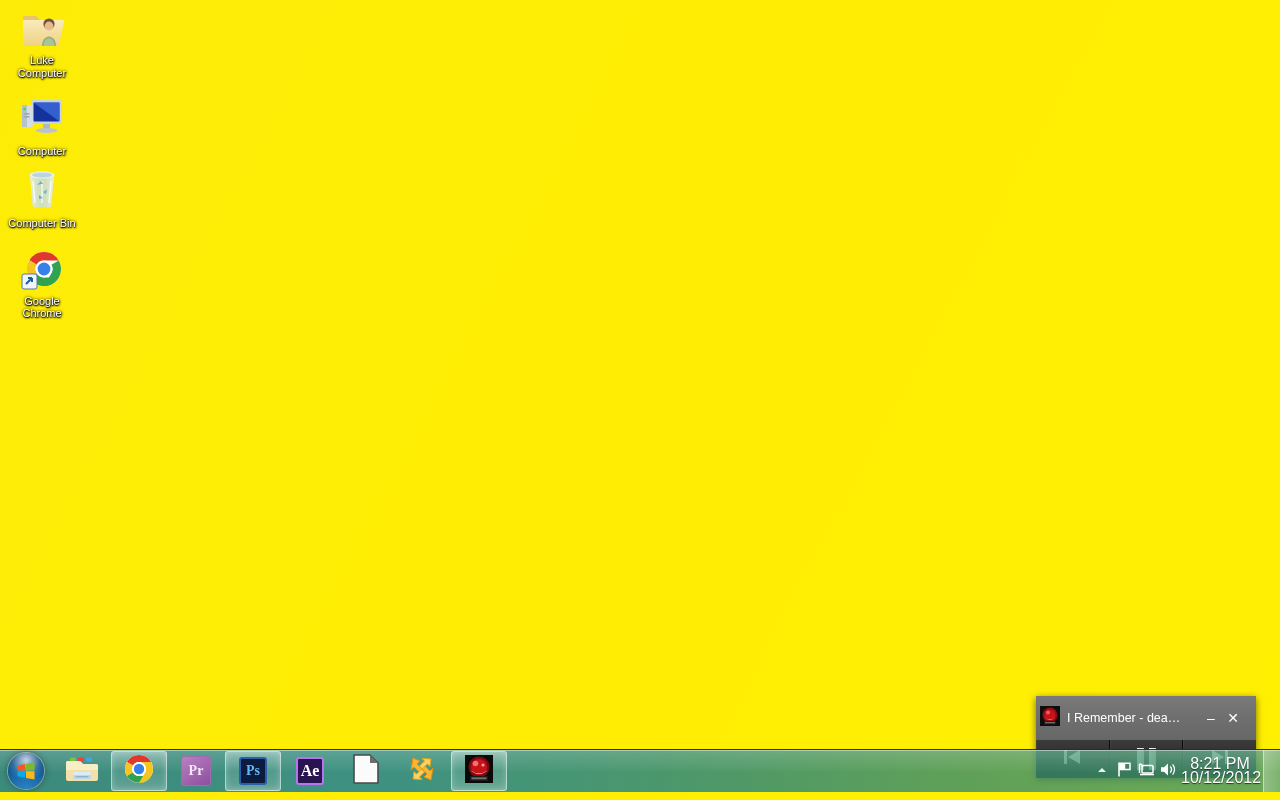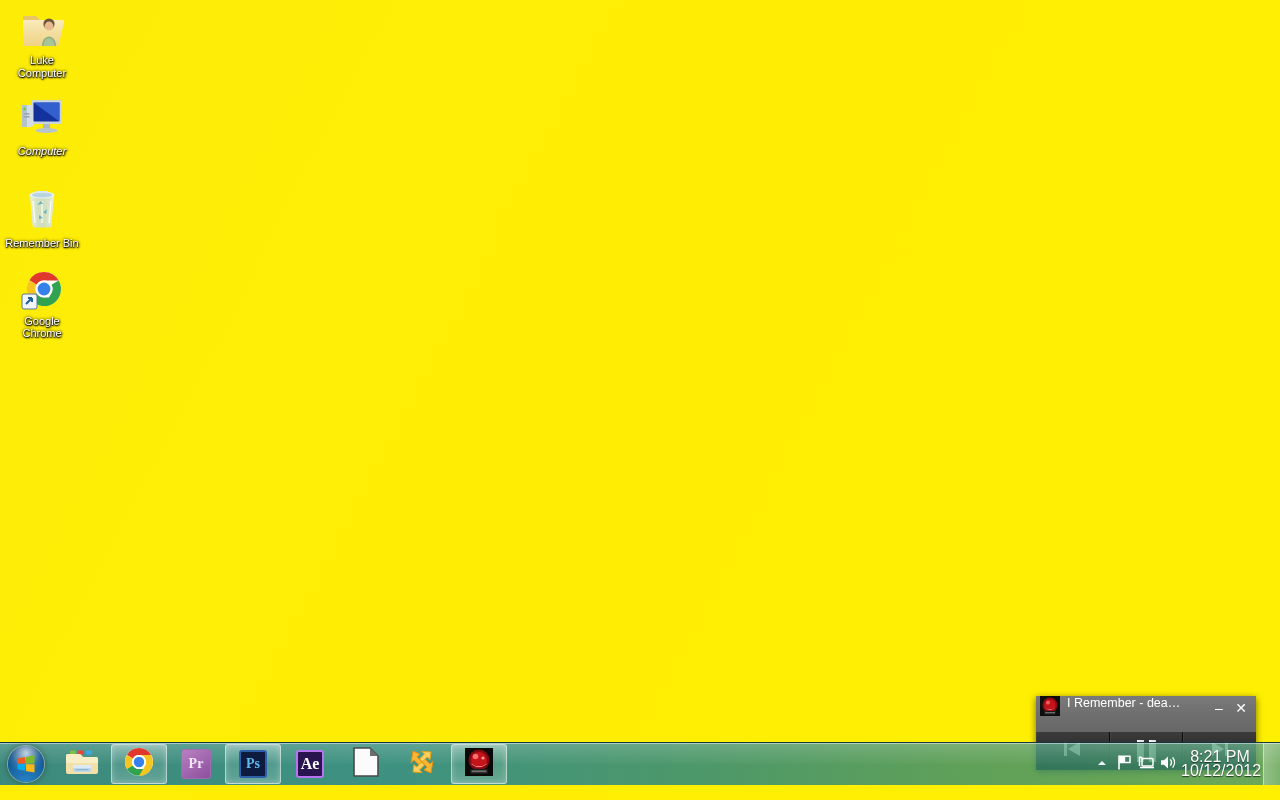--- a/index.html
+++ b/index.html
@@ -161,21 +161,21 @@
     color: #ffffff;
     font-size: 11px;
     line-height: 12.5px;
     text-shadow: 0 0 3px rgba(0,0,0,.95), 1px 1px 2px rgba(0,0,0,.9), 0 1px 1px rgba(0,0,0,.85);
     word-wrap: break-word;
   }
 
   
   #taskbar {
     position: absolute;
-    left: 0; bottom: 15px;
+    left: 0; bottom: 8px;
     width: 1280px;
     height: 42px;
     background: linear-gradient(to right,
        rgba(18,116,150,.82) 0%,
        rgba(19,125,156,.82) 30%,
        rgba(33,130,130,.8) 55%,
        rgba(55,140,110,.8) 75%,
        rgba(66,148,108,.8) 90%,
        rgba(70,150,112,.8) 100%);
     box-shadow: inset 0 1px 0 rgba(255,255,255,.45);
@@ -269,25 +269,25 @@
 
   
   #player {
     position: absolute;
     left: 1036px;
     top: 696px;
     width: 220px;
     box-shadow: 0 2px 7px rgba(0,0,0,.55);
   }
   #player-titlebar {
-    height: 36px;
+    height: 44px;
     background: linear-gradient(to bottom, #7a7a7a 0%, #6f6f6f 50%, #676767 100%);
     display: flex;
-    align-items: flex-start;
-    padding: 0 4px 0 4px;
+    align-items: center;
+    padding: 0 12px 0 4px;
     box-sizing: border-box;
   }
   #player-title {
     flex: 1;
     color: #ffffff;
     font-size: 12.5px;
     margin-left: 7px;
     white-space: nowrap;
     overflow: hidden;
     text-overflow: ellipsis;
@@ -365,21 +365,21 @@
           </defs>
           <circle cx="29" cy="15" r="5.6" fill="#6d553c"></circle>
           <circle cx="29" cy="17" r="4.4" fill="#e8b98f"></circle>
           <path d="M22 37 c0-6 3.5-9.5 7-9.5 s7 3.5 7 9.5 z" fill="#8fae7d"></path>
           <path d="M23.5 37 c0-5 3-8 5.5-8 s5.5 3 5.5 8 z" fill="#a9c498"></path>
         </svg>
       </div>
       <span class="label">Luke Computer</span>
     </div>
 
-    <div class="desk-icon" style="margin-bottom:24px;font-style:italic;">
+    <div class="desk-icon" style="margin-bottom:4px;">
       <div class="glyph">
         <svg width="46" height="42" viewBox="0 0 46 42">
           <rect x="12" y="5" width="31" height="24" rx="2" fill="#c9d4dc"></rect>
           <rect x="14.5" y="7.5" width="26" height="19" rx="1" fill="#14329b"></rect>
           <path d="M14.5 7.5 h26 v19 z" fill="#3f6fe0" opacity=".75"></path>
           <rect x="24" y="29" width="7" height="5" fill="#aeb9c2"></rect>
           <ellipse cx="27.5" cy="35.5" rx="11" ry="2.6" fill="#b9c4cc"></ellipse>
           <rect x="3" y="10" width="11" height="22" rx="2" fill="#d4dde4"></rect>
           <rect x="3" y="10" width="5" height="22" fill="#b6c2cb"></rect>
           <circle cx="5.6" cy="14" r="1.5" fill="#57d44e"></circle>
@@ -402,21 +402,21 @@
               <stop offset="1" stop-color="#ffffff" stop-opacity=".75"></stop>
             </linearGradient>
           </defs>
           <ellipse cx="19" cy="8" rx="12.5" ry="3.6" fill="#e6f1f7"></ellipse>
           <ellipse cx="19" cy="8" rx="10" ry="2.4" fill="#b9d3e0"></ellipse>
           <path d="M10 14 l2 22 M19 14 l0 22 M28 14 l-2 22" stroke="#ffffff" stroke-width="1.4" opacity=".85" fill="none"></path>
           <path d="M14 18 l4-4 2 3 -2 0 z M24 22 l-1 5 -3-2 2-1 z M16 28 l4 3 -4 1 0-2 z" fill="#5fa9c9" opacity=".9"></path>
           <path d="M13 4 h12 v2.2 h-12 z" fill="#d9e8f0"></path>
         </svg>
       </div>
-      <span class="label">Remember Bin</span>
+      <span class="label">Computer Bin</span>
     </div>
 
     <div class="desk-icon">
       <div class="glyph">
         <svg width="44" height="44" viewBox="0 0 44 44">
           <circle cx="24" cy="21" r="17" fill="#fff"></circle>
           <path d="M24 4 a17 17 0 0 1 14.7 8.5 H24 a8.5 8.5 0 0 0 -7.3 4.2 L9.4 12.3 A17 17 0 0 1 24 4 Z" fill="#e0392b"></path>
           <path d="M9.4 12.3 l7.3 4.4 a8.5 8.5 0 0 0 0 8.6 l-7.3 4.4 A17 17 0 0 1 9.4 12.3 Z" fill="#f7c520"></path>
           <path d="M9.4 29.7 l7.3-4.4 a8.5 8.5 0 0 0 7.3 4.2 h14.7 A17 17 0 0 1 9.4 29.7 Z" fill="#31a350"></path>
           <path d="M38.7 12.5 A17 17 0 0 1 24 38 l7.4-12.8 a8.5 8.5 0 0 0 0-8.5 z" fill="#31a350"></path>

